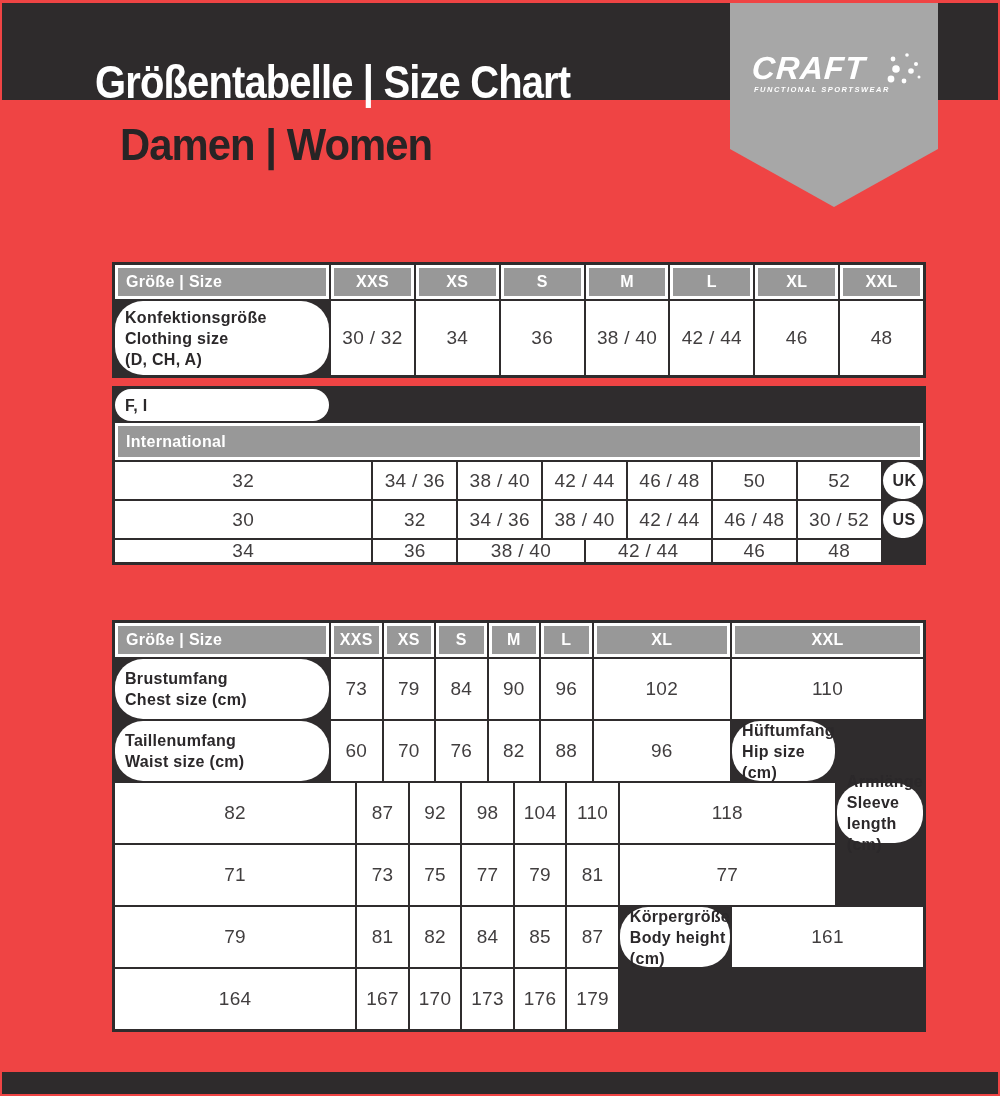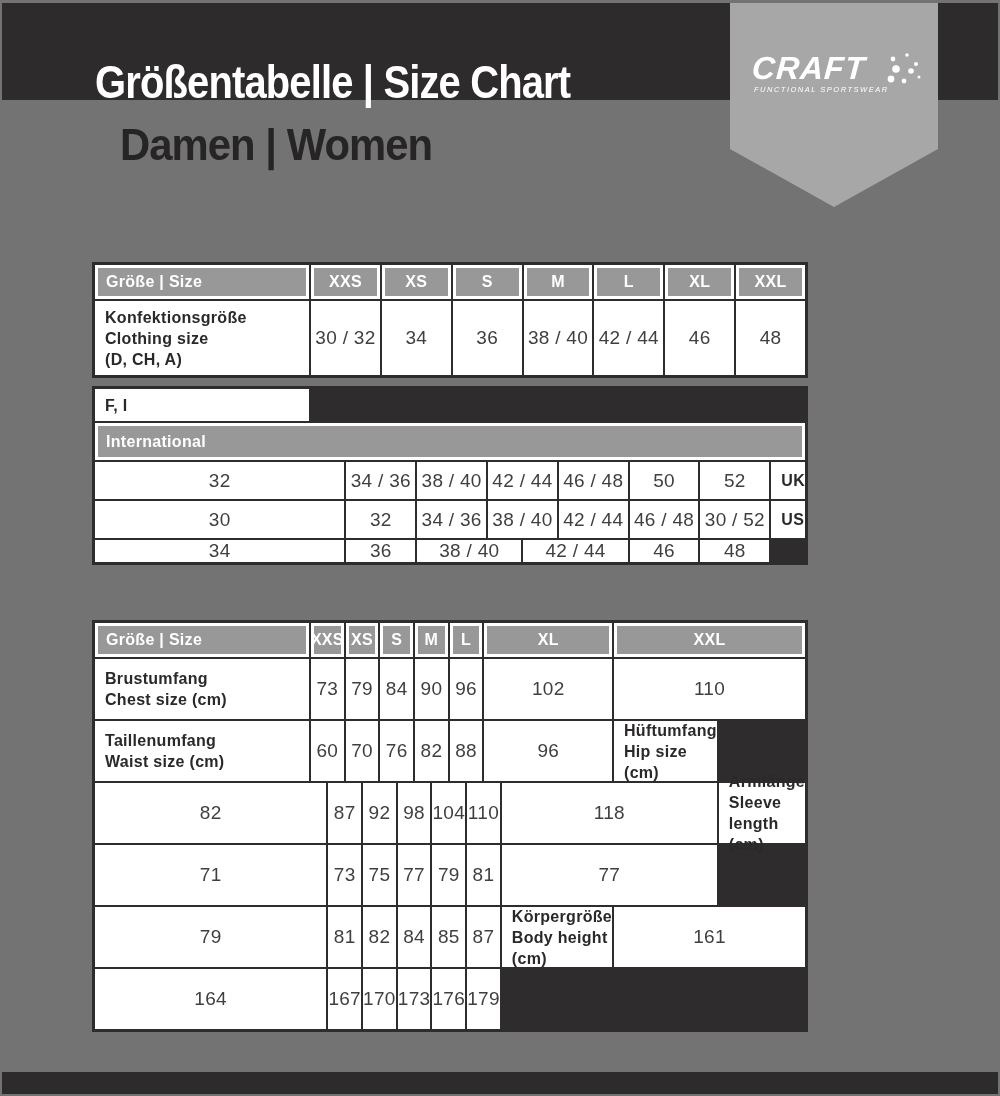--- a/index.html
+++ b/index.html
@@ -1,49 +1,49 @@
 <!DOCTYPE html>
 <html><head>
 <meta charset="utf-8">
 <style>
   html,body{margin:0;padding:0;background:#fff;}
-  #page{position:relative;width:1000px;height:1096px;background:#737373;overflow:hidden;
+  #page{position:relative;width:1000px;height:1096px;background:#ef4444;overflow:hidden;
         font-family:"Liberation Sans",sans-serif;}
 
   
   .top-bar{position:absolute;left:2px;top:3px;width:996px;height:97px;background:#2e2b2c;}
   .bottom-bar{position:absolute;left:2px;top:1072px;width:996px;height:22px;background:#2e2b2c;}
 
   .doc-title{position:absolute;left:95px;top:54px;color:#fff;font-size:47px;font-weight:bold;
              white-space:nowrap;transform:scaleX(.85);transform-origin:left center;letter-spacing:-1px;}
   .doc-subtitle{position:absolute;left:120px;top:120px;color:#272425;font-size:44px;font-weight:bold;
              white-space:nowrap;transform:scaleX(.95);transform-origin:left center;letter-spacing:-1px;}
 
   
   .ribbon{position:absolute;left:730px;top:3px;width:208px;height:208px;}
   .ribbon svg.pennant{position:absolute;left:0;top:0;}
   .brand-name{position:absolute;left:22px;top:47px;color:#fff;font-size:32px;font-weight:bold;
               font-style:italic;letter-spacing:1px;transform:skewX(-4deg);white-space:nowrap;}
-  .brand-tagline{position:absolute;left:24px;top:82px;color:#fff;font-size:7.5px;font-weight:normal;
+  .brand-tagline{position:absolute;left:24px;top:82px;color:#fff;font-size:7.5px;font-weight:bold;
               font-style:italic;letter-spacing:1.5px;white-space:nowrap;}
   .brand-dots{position:absolute;left:155px;top:48px;}
 
   
-  .sizetable{position:absolute;left:92px;width:716px;background:#2f2c2d;padding:3px;
+  .sizetable{position:absolute;left:112px;width:814px;background:#2f2c2d;padding:3px;
              box-sizing:border-box;display:grid;grid-template-columns:214px repeat(14,1fr);gap:2px;}
   #clothing-table{top:262px;grid-template-rows:34px 74px;}
   #international-table{top:386px;grid-template-rows:32px 37px 37px 37px;}
   #measurements-table{top:620px;grid-template-rows:34px repeat(6,60px);}
 
   .cell{background:#fff;display:flex;align-items:center;justify-content:center;
         color:#413e3f;font-size:19px;letter-spacing:.3px;}
   .cell.v2{grid-column:span 2;}
   .cell.v3{grid-column:span 3;}
   .cell.label{flex-direction:column;align-items:flex-start;justify-content:center;
-        padding-left:10px;color:#2b282a;font-size:16px;font-weight:bold;line-height:21px;}
+        padding-left:10px;color:#2b282a;font-size:16px;font-weight:bold;line-height:21px;border-radius:28px;}
   .cell.th{background:#989898;box-shadow:inset 0 0 0 3px #fff;color:#fff;
         font-size:16px;font-weight:bold;letter-spacing:.3px;}
   .cell.th.corner{justify-content:flex-start;padding-left:11px;}
   .cell.bar{grid-column:1/-1;justify-content:flex-start;padding-left:11px;}
 </style>
 </head>
 <body>
 
 <div id="page">
 

